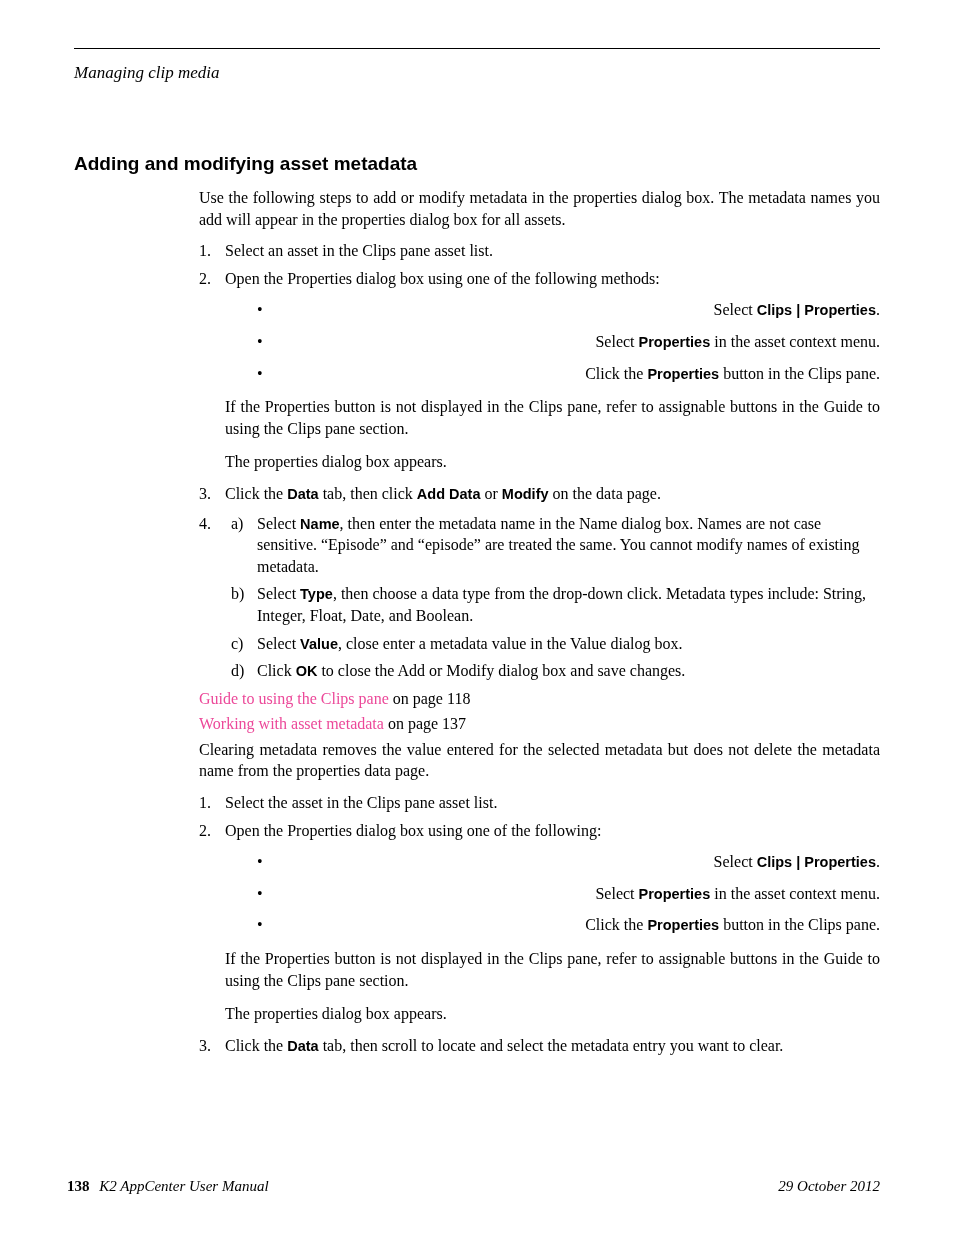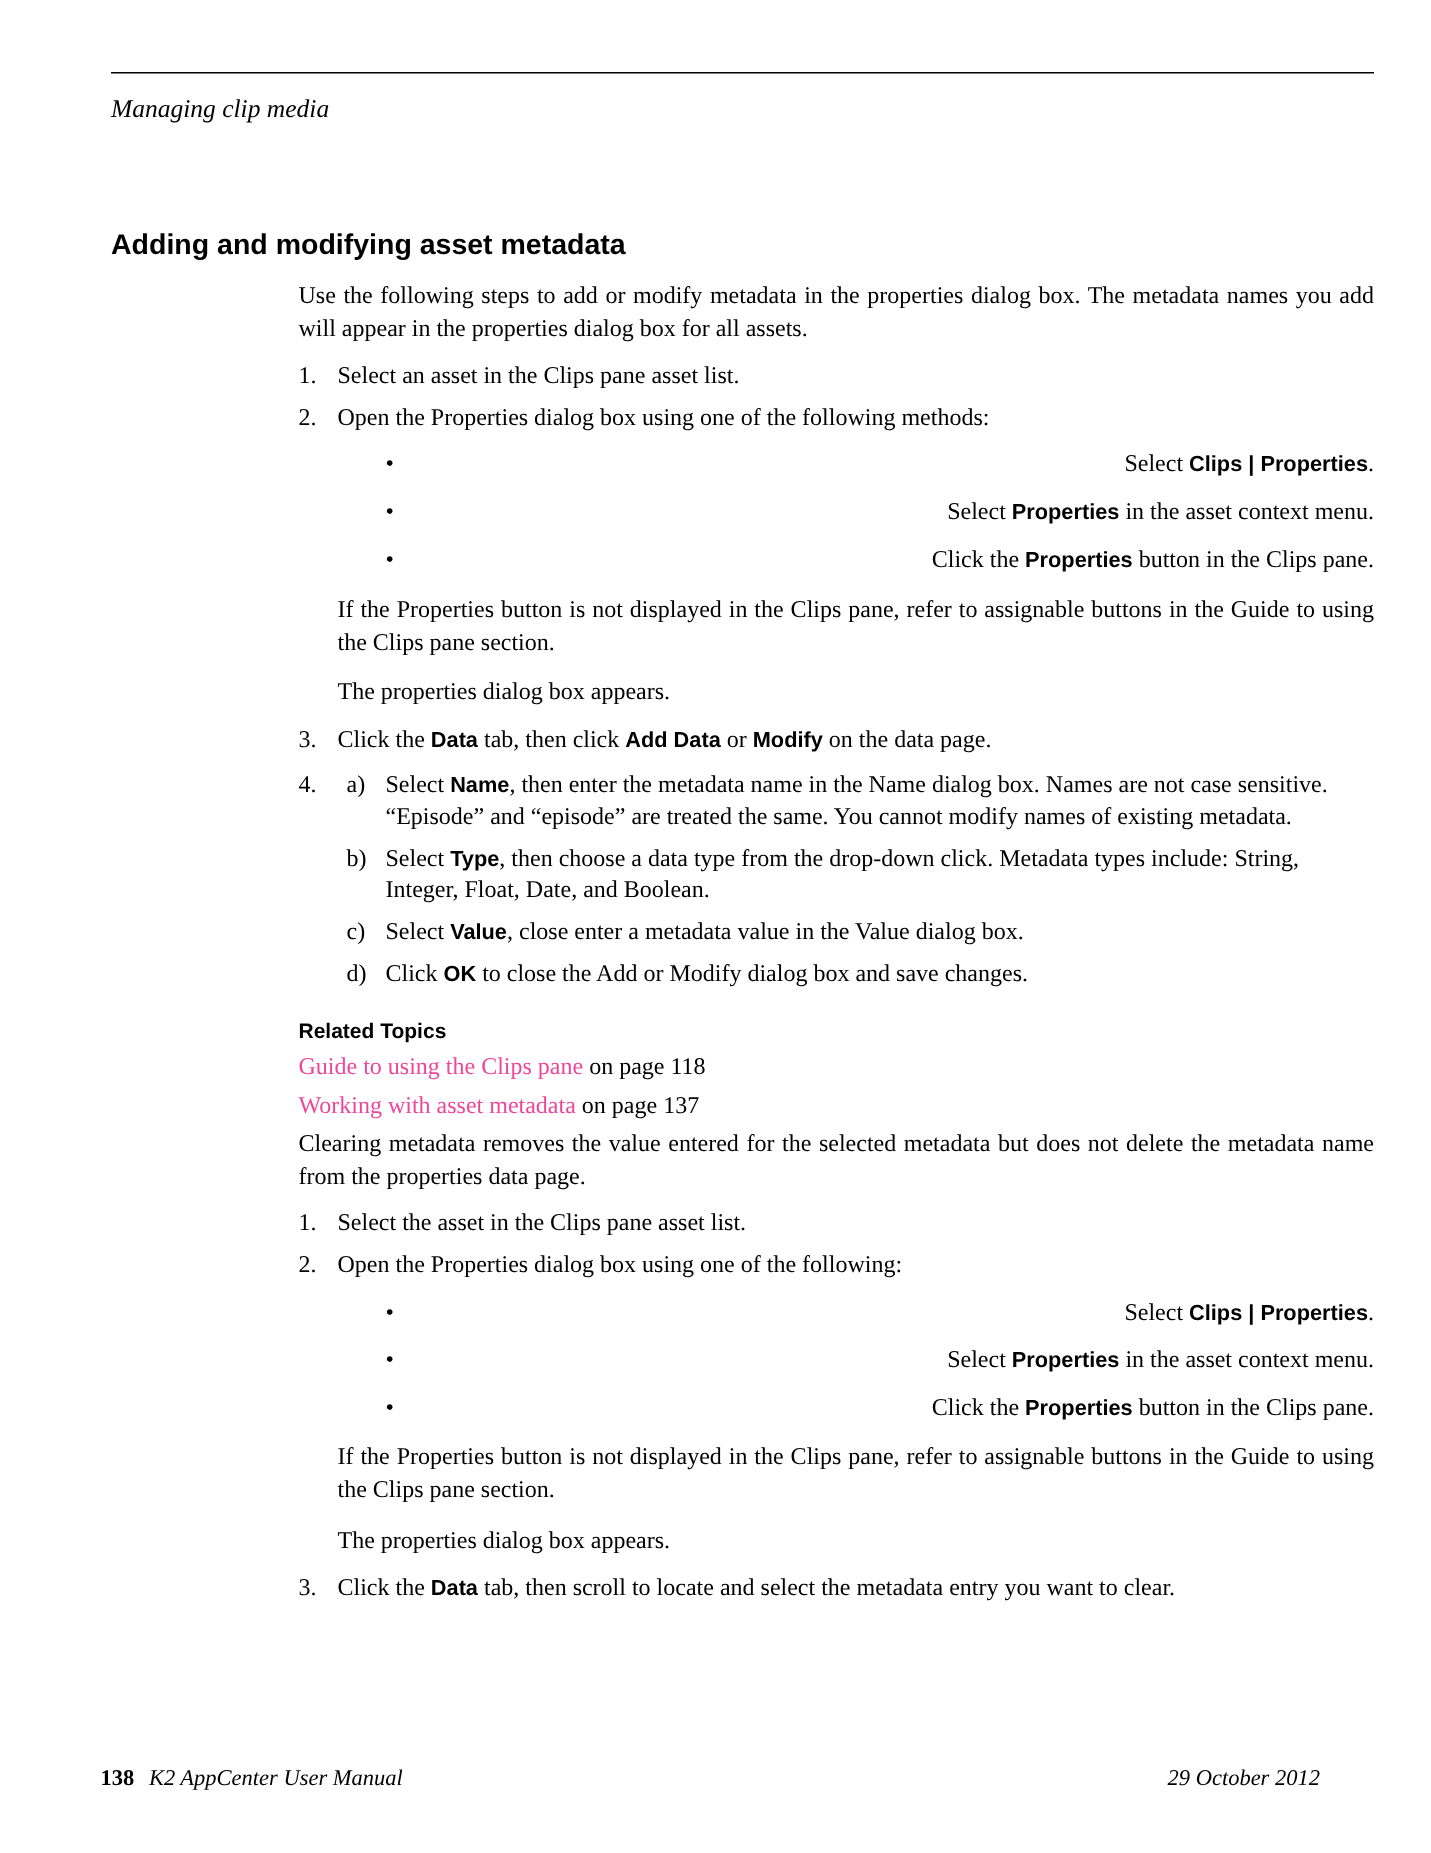--- a/index.html
+++ b/index.html
@@ -7,21 +7,21 @@
     font-size: 16px;
     color: #000;
     margin: 0;
     padding: 0;
     background: #fff;
   }
   .page {
     width: 954px;
     height: 1235px;
     box-sizing: border-box;
-    padding: 48px 38px 40px 74px;
+    padding: 48px 74px 40px 74px;
     position: relative;
   }
   .top-rule {
     border-top: 1px solid #000;
     margin-bottom: 14px;
   }
   .running-head {
     font-style: italic;
     font-size: 17px;
     margin-bottom: 70px;
@@ -173,21 +173,20 @@
           <li>
             <span>Select </span><span class="bold-sans">Value</span><span>, close enter a metadata value in the Value dialog box.</span>
           </li>
           <li>
             <span>Click </span><span class="bold-sans">OK</span><span> to close the Add or Modify dialog box and save changes.</span>
           </li>
         </ol>
       </li>
     </ol>
 
-    <div class="related-heading">Related Topics</div>
     <div class="related-line">
       <span class="link">Guide to using the Clips pane</span><span> on page 118</span>
     </div>
     <div class="related-line">
       <span class="link">Working with asset metadata</span><span> on page 137</span>
     </div>
   </div>
 
   <div class="body">
     <div class="para">Clearing metadata removes the value entered for the selected metadata but does not delete the metadata name from the properties data page.</div>

